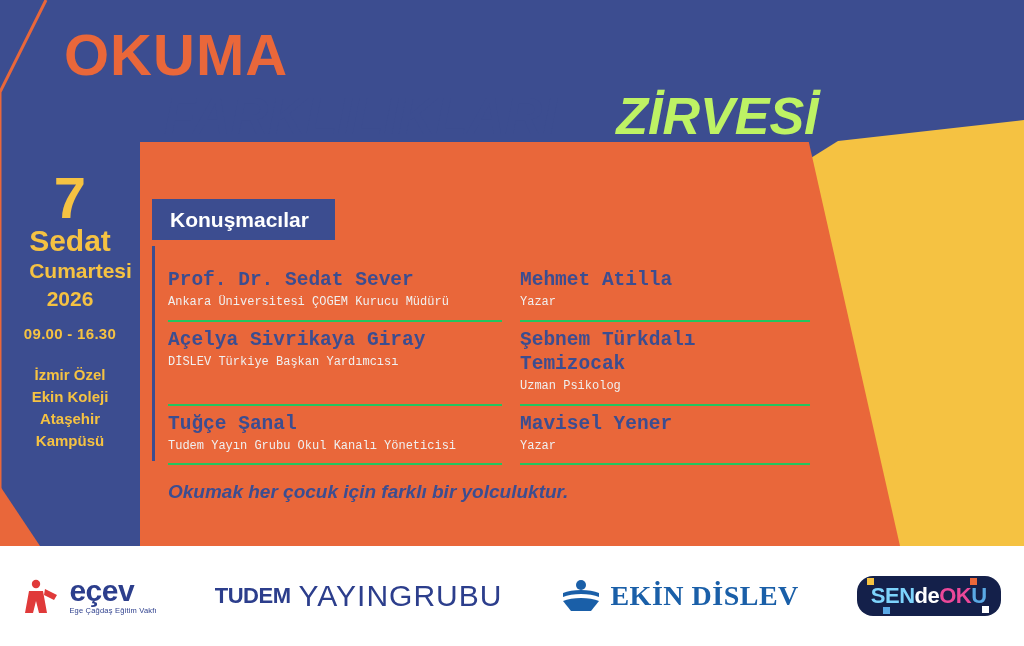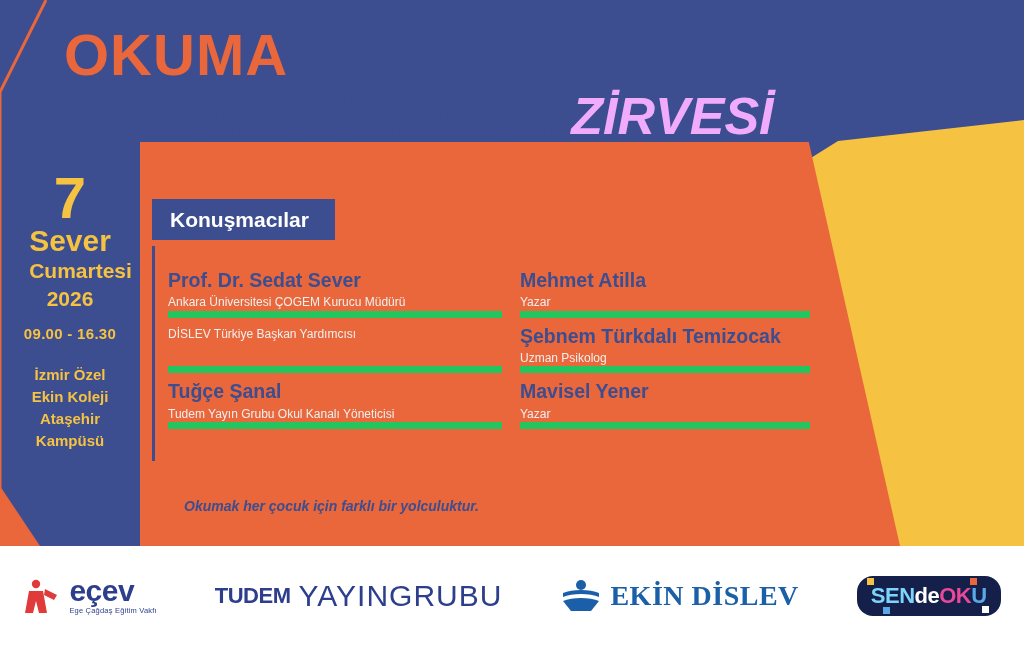--- a/index.html
+++ b/index.html
@@ -95,21 +95,21 @@
     margin-top: 6px;
     margin-left: 100px;
     font-family: "Liberation Sans", sans-serif;
     font-style: italic;
     font-weight: bold;
     font-size: 52px;
     line-height: 1;
     white-space: nowrap;
   }
   .hl-a { color: #3c4d90; }
-  .hl-b { color: #f0abfc; }
+  .hl-b { color: #bef264; margin-left: 45px; }
 
   
   .leftcol {
     position: absolute;
     left: 0;
     top: 170px;
     width: 140px;
     text-align: center;
     color: #f5c242;
     z-index: 7;
@@ -180,46 +180,46 @@
     left: 168px;
     top: 262px;
     width: 660px;
     display: grid;
     grid-template-columns: 352px 308px;
     grid-row-gap: 0px;
     z-index: 8;
   }
   .spk {
     padding-top: 6px;
-    padding-bottom: 0;
-    border-bottom: 7px solid #22c55e;
+    padding-bottom: 9px;
+    border-bottom: 2px solid #22c55e;
     margin-right: 18px;
+    font-family: Liberation Mono, monospace;
   }
   .spk-name {
     color: #3c4d90;
     font-size: 19.5px;
     font-weight: bold;
     line-height: 1.25;
   }
   .spk-role {
     color: #f0f0f0;
     font-size: 12px;
     line-height: 1.35;
     margin-top: 2px;
   }
   .slogan {
     position: absolute;
     left: 168px;
-    top: 498px;
+    top: 481px;
     color: #3c4d90;
-    font-size: 14px;
+    font-size: 19px;
     font-style: italic;
     font-weight: bold;
     z-index: 8;
-    margin-left: 16px;
   }
 
   
   .logos {
     position: absolute;
     left: 0;
     bottom: 0;
     width: 1024px;
     height: 100px;
     display: flex;
@@ -315,21 +315,21 @@
     <polygon points="0,60 40,60 0,0" fill="#e9673a"></polygon>
   </svg>
 
   <div class="headline">
     <div class="hl-line1">OKUMA</div>
     <div class="hl-line2"><span class="hl-a">FARKLILIKLARI </span><span class="hl-b">ZİRVESİ</span></div>
   </div>
 
   <div class="leftcol">
     <div class="day">7</div>
-    <div class="month">Sever</div>
+    <div class="month">Sedat</div>
     <div class="weekday">Cumartesi</div>
     <div class="year">2026</div>
     <div class="time">09.00 - 16.30</div>
     <div class="venue">
       <div>İzmir Özel</div>
       <div>Ekin Koleji</div>
       <div>Ataşehir</div>
       <div>Kampüsü</div>
     </div>
   </div>
@@ -340,20 +340,21 @@
   <div class="speaker-grid">
     <div class="spk">
       <div class="spk-name">Prof. Dr. Sedat Sever</div>
       <div class="spk-role">Ankara Üniversitesi ÇOGEM Kurucu Müdürü</div>
     </div>
     <div class="spk">
       <div class="spk-name">Mehmet Atilla</div>
       <div class="spk-role">Yazar</div>
     </div>
     <div class="spk">
+      <div class="spk-name">Açelya Sivrikaya Giray</div>
       <div class="spk-role">DİSLEV Türkiye Başkan Yardımcısı</div>
     </div>
     <div class="spk">
       <div class="spk-name">Şebnem Türkdalı Temizocak</div>
       <div class="spk-role">Uzman Psikolog</div>
     </div>
     <div class="spk">
       <div class="spk-name">Tuğçe Şanal</div>
       <div class="spk-role">Tudem Yayın Grubu Okul Kanalı Yöneticisi</div>
     </div>

